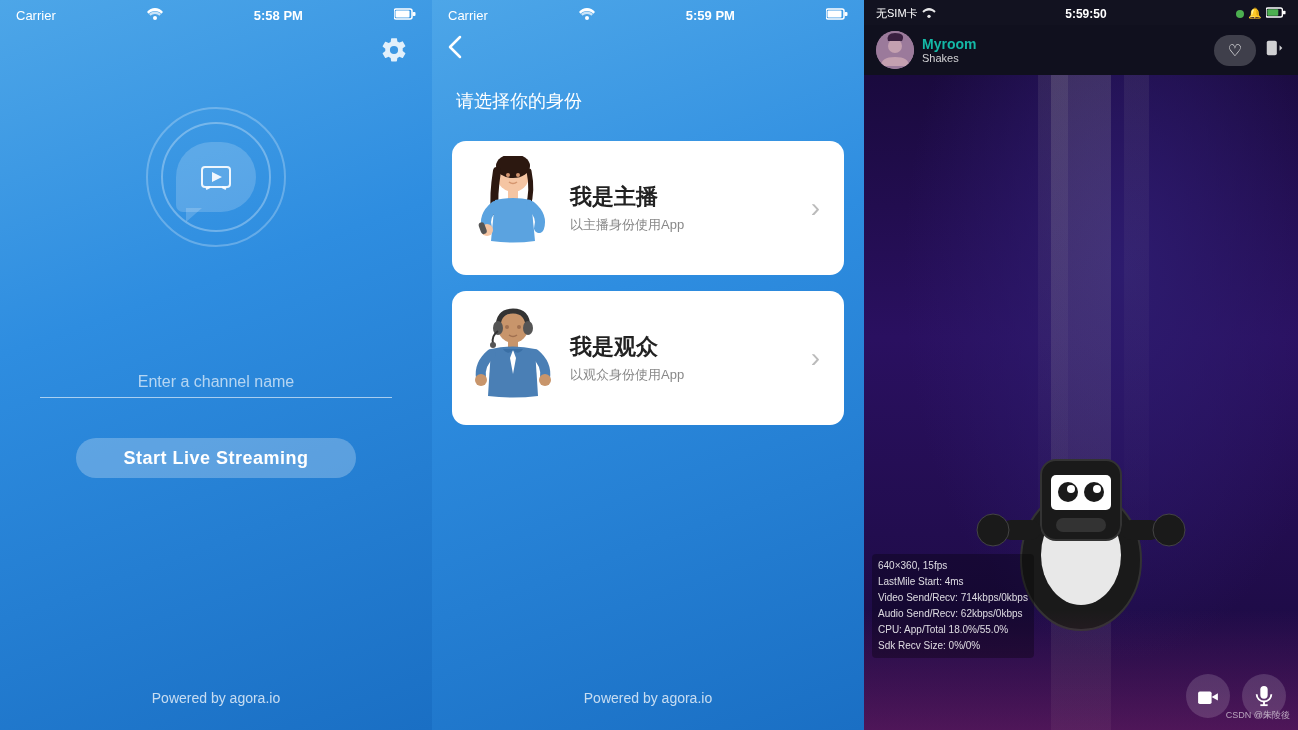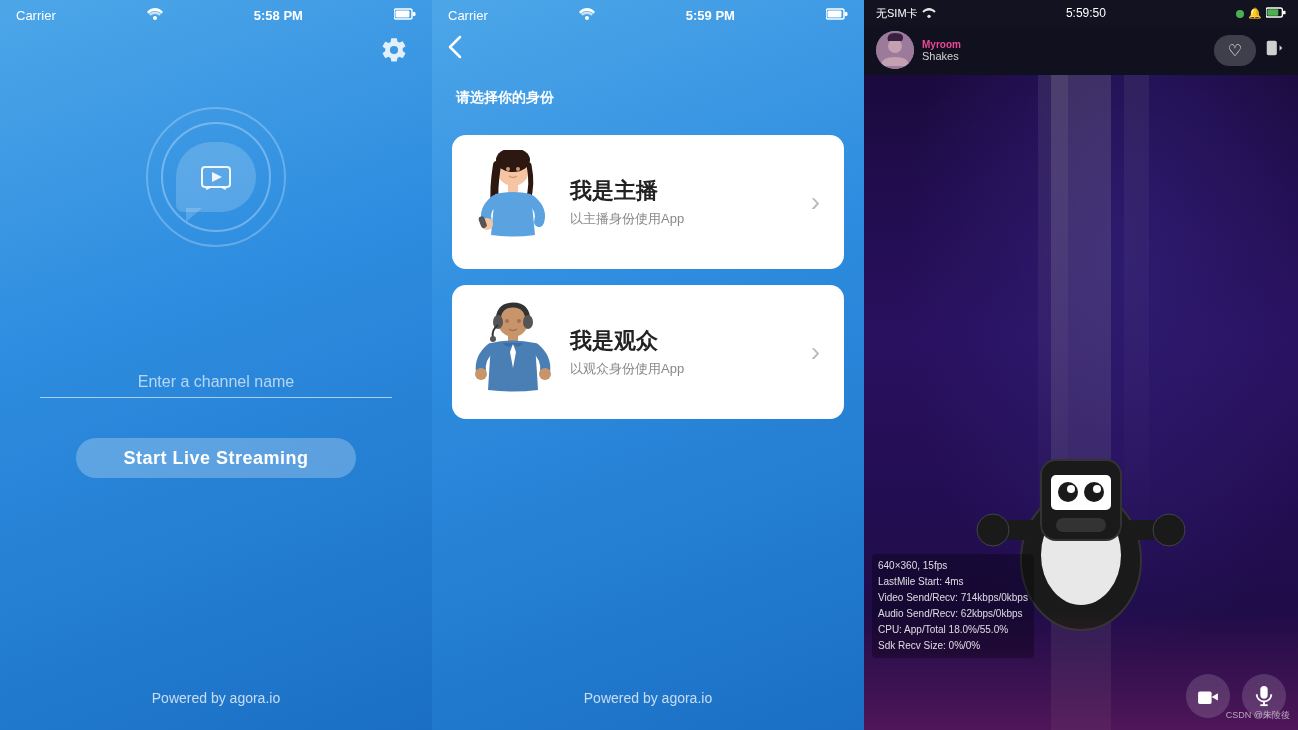--- a/index.html
+++ b/index.html
@@ -150,22 +150,22 @@
     .back-btn {
       padding: 8px 16px;
       color: white;
       font-size: 24px;
       cursor: pointer;
       background: none;
       border: none;
     }
     .select-title {
       color: white;
-      font-size: 14px;
-      font-weight: 700;
+      font-size: 18px;
+      font-weight: 400;
       margin: 16px 0 24px 24px;
     }
     .role-cards {
       display: flex;
       flex-direction: column;
       align-items: center;
       width: 100%;
       padding: 4px 20px;
       gap: 16px;
     }
@@ -227,20 +227,21 @@
       background: #1a1a2e;
       display: flex;
       flex-direction: column;
       position: relative;
       overflow: hidden;
     }
     .screen3-status-bar {
       width: 100%;
       display: flex;
       justify-content: space-between;
+      align-items: center;
       padding: 6px 12px 4px 12px;
       color: white;
       font-size: 11px;
       z-index: 10;
       background: rgba(0,0,0,0.3);
     }
     .s3-status-left { display: flex; align-items: center; gap: 4px; }
     .s3-status-right { display: flex; align-items: center; gap: 4px; }
     .header-bar {
       display: flex;
@@ -259,21 +260,21 @@
       width: 38px;
       height: 38px;
       border-radius: 50%;
       background: linear-gradient(135deg, #8b6a8a, #c4a0c0);
       overflow: hidden;
       display: flex;
       align-items: center;
       justify-content: center;
     }
     .user-text { display: flex; flex-direction: column; }
-    .user-name { color: #ec4899; font-size: 10px; font-weight: 600; }
+    .user-name { color: #14b8a6; font-size: 14px; font-weight: 600; }
     .user-sub { color: rgba(255,255,255,0.8); font-size: 11px; }
     .heart-btn {
       background: rgba(255,255,255,0.2);
       border: none;
       border-radius: 20px;
       padding: 6px 14px;
       color: white;
       font-size: 16px;
       cursor: pointer;
     }
@@ -518,21 +519,21 @@
   <div class="screen3-status-bar">
     <div class="s3-status-left">
       <span>无SIM卡</span>
       <span>
         <svg width="14" height="10" viewBox="0 0 16 12" fill="white" opacity="0.9">
           <path d="M8 3C5.5 3 3.3 4 1.7 5.7L0 4C2.1 1.5 5 0 8 0s5.9 1.5 8 4l-1.7 1.7C12.7 4 10.5 3 8 3z"></path>
           <circle cx="8" cy="10" r="2"></circle>
         </svg>
       </span>
     </div>
-    <span style="font-weight:400;font-size:12px;">5:59:50</span>
+    <span style="font-weight:700;font-size:12px;">5:59:50</span>
     <div class="s3-status-right">
       <span class="green-dot"></span>
       <span style="font-size:11px;">🔔</span>
       <span>
         <svg width="20" height="11" viewBox="0 0 22 12" fill="white">
           <rect x="0" y="1" width="18" height="10" rx="2" stroke="white" stroke-width="1.5" fill="none"></rect>
           <rect x="1.5" y="2.5" width="12" height="7" rx="1" fill="#4caf50"></rect>
           <rect x="18.5" y="4" width="3" height="4" rx="1" fill="white"></rect>
         </svg>
       </span>

